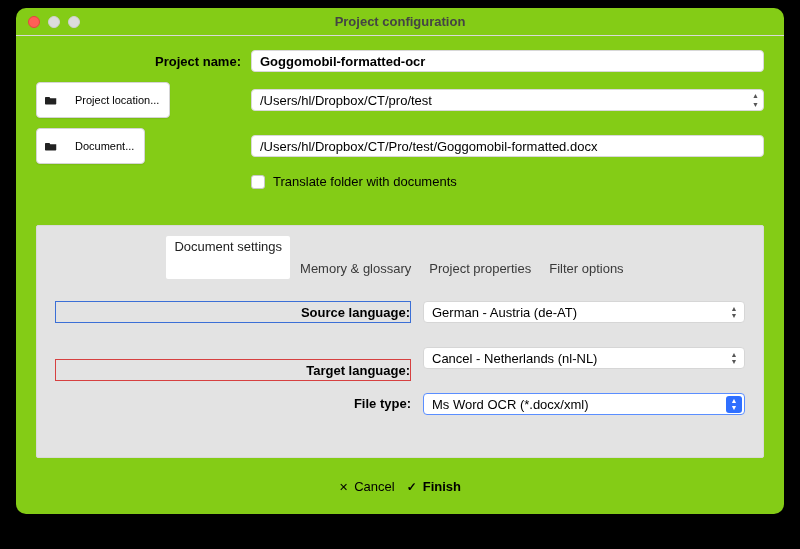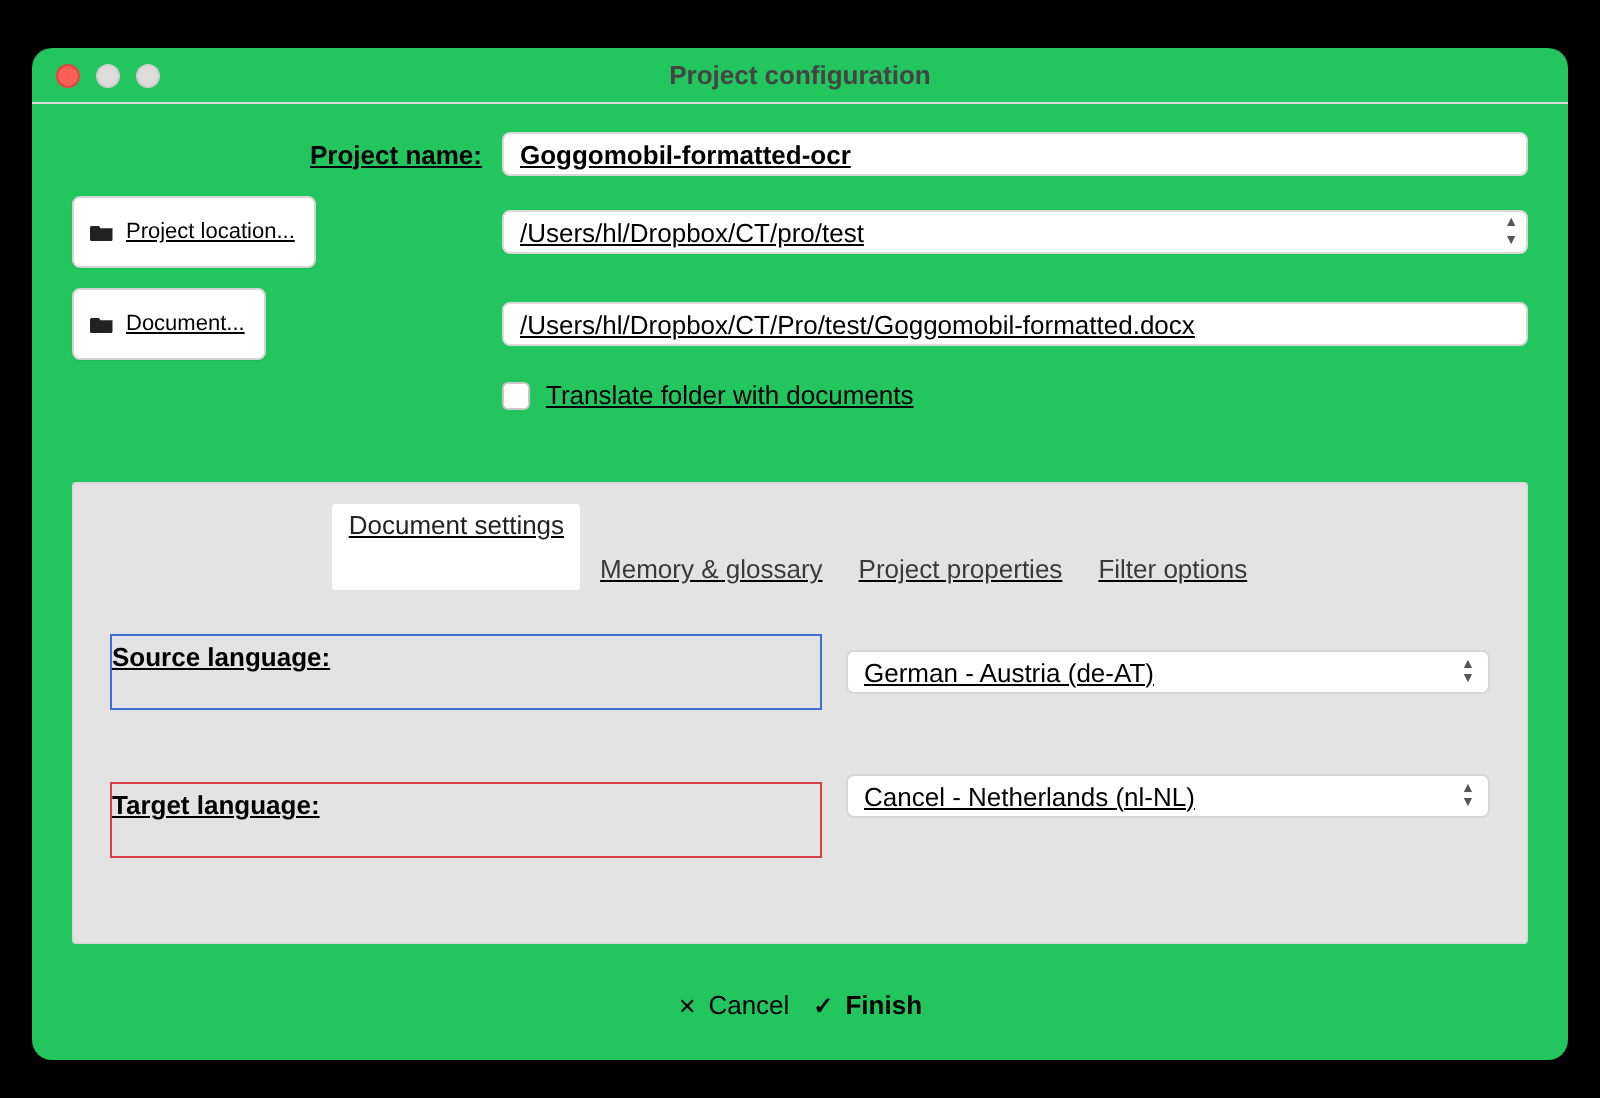--- a/index.html
+++ b/index.html
@@ -9,28 +9,27 @@
     font-size: 13px;
     color: #000;
     width: 800px;
     height: 549px;
     overflow: hidden;
     position: relative;
   }
   .window {
     position: absolute;
     left: 16px;
-    top: 24px;
+    top: 8px;
     width: 768px;
     height: 506px;
-    background: #22c55e;
+    background: #84cc16;
     border-radius: 10px;
     box-shadow: 0 8px 30px rgba(0,0,0,0.5);
     overflow: hidden;
-    text-decoration: underline;
   }
   .titlebar {
     height: 28px;
     display: flex;
     align-items: center;
     position: relative;
     border-bottom: 1px solid #d9d9d9;
   }
   .traffic {
     display: flex;
@@ -73,21 +72,21 @@
   .chooser-btn {
     background: #fff;
     border: 1px solid #d5d5d5;
     border-radius: 4px;
     height: 36px;
     display: inline-flex;
     align-items: center;
     padding: 0 10px 0 8px;
     font-size: 11px;
     font-weight: 400;
-    gap: 6px;
+    gap: 18px;
     box-shadow: 0 0.5px 1px rgba(0,0,0,0.08);
   }
   .folder-icon {
     width: 12px; height: 10px; display: inline-block;
   }
   .textfield {
     flex: 1;
     background: #fff;
     border: 1px solid #d8d8d8;
     border-radius: 4px;
@@ -152,22 +151,23 @@
   }
   .form-row {
     display: flex;
     align-items: center;
     gap: 12px;
     margin-bottom: 12px;
     padding: 0 18px;
   }
   .form-label {
     width: 356px;
+    text-align: right;
     font-weight: 600;
-    height: 38px;
+    height: 22px;
     line-height: 22px;
   }
   .form-label.blue-border { border: 1px solid #3b6fd6; }
   .form-label.red-border  { border: 1px solid #d64040; margin-top: 24px; }
   .combo {
     flex: 1;
     background: #fff;
     border: 1px solid #d6d6d6;
     border-radius: 4px;
     height: 22px;
@@ -302,20 +302,30 @@
         <div class="form-label red-border">Target language:</div>
         <div class="combo">
           <span>Cancel - Netherlands (nl-NL)</span>
           <span class="knob">
               <span>▲</span>
               <span>▼</span>
             </span>
         </div>
       </div>
 
+      <div class="form-row">
+        <div class="form-label">File type:</div>
+        <div class="combo accent">
+          <span>Ms Word OCR (*.docx/xml)</span>
+          <span class="knob">
+              <span>▲</span>
+              <span>▼</span>
+            </span>
+        </div>
+      </div>
     </div>
 
   </div>
 
   <div class="footer">
     <div class="btn">
       <span class="x-icon"></span>
       <span>Cancel</span>
     </div>
     <div class="btn finish">

